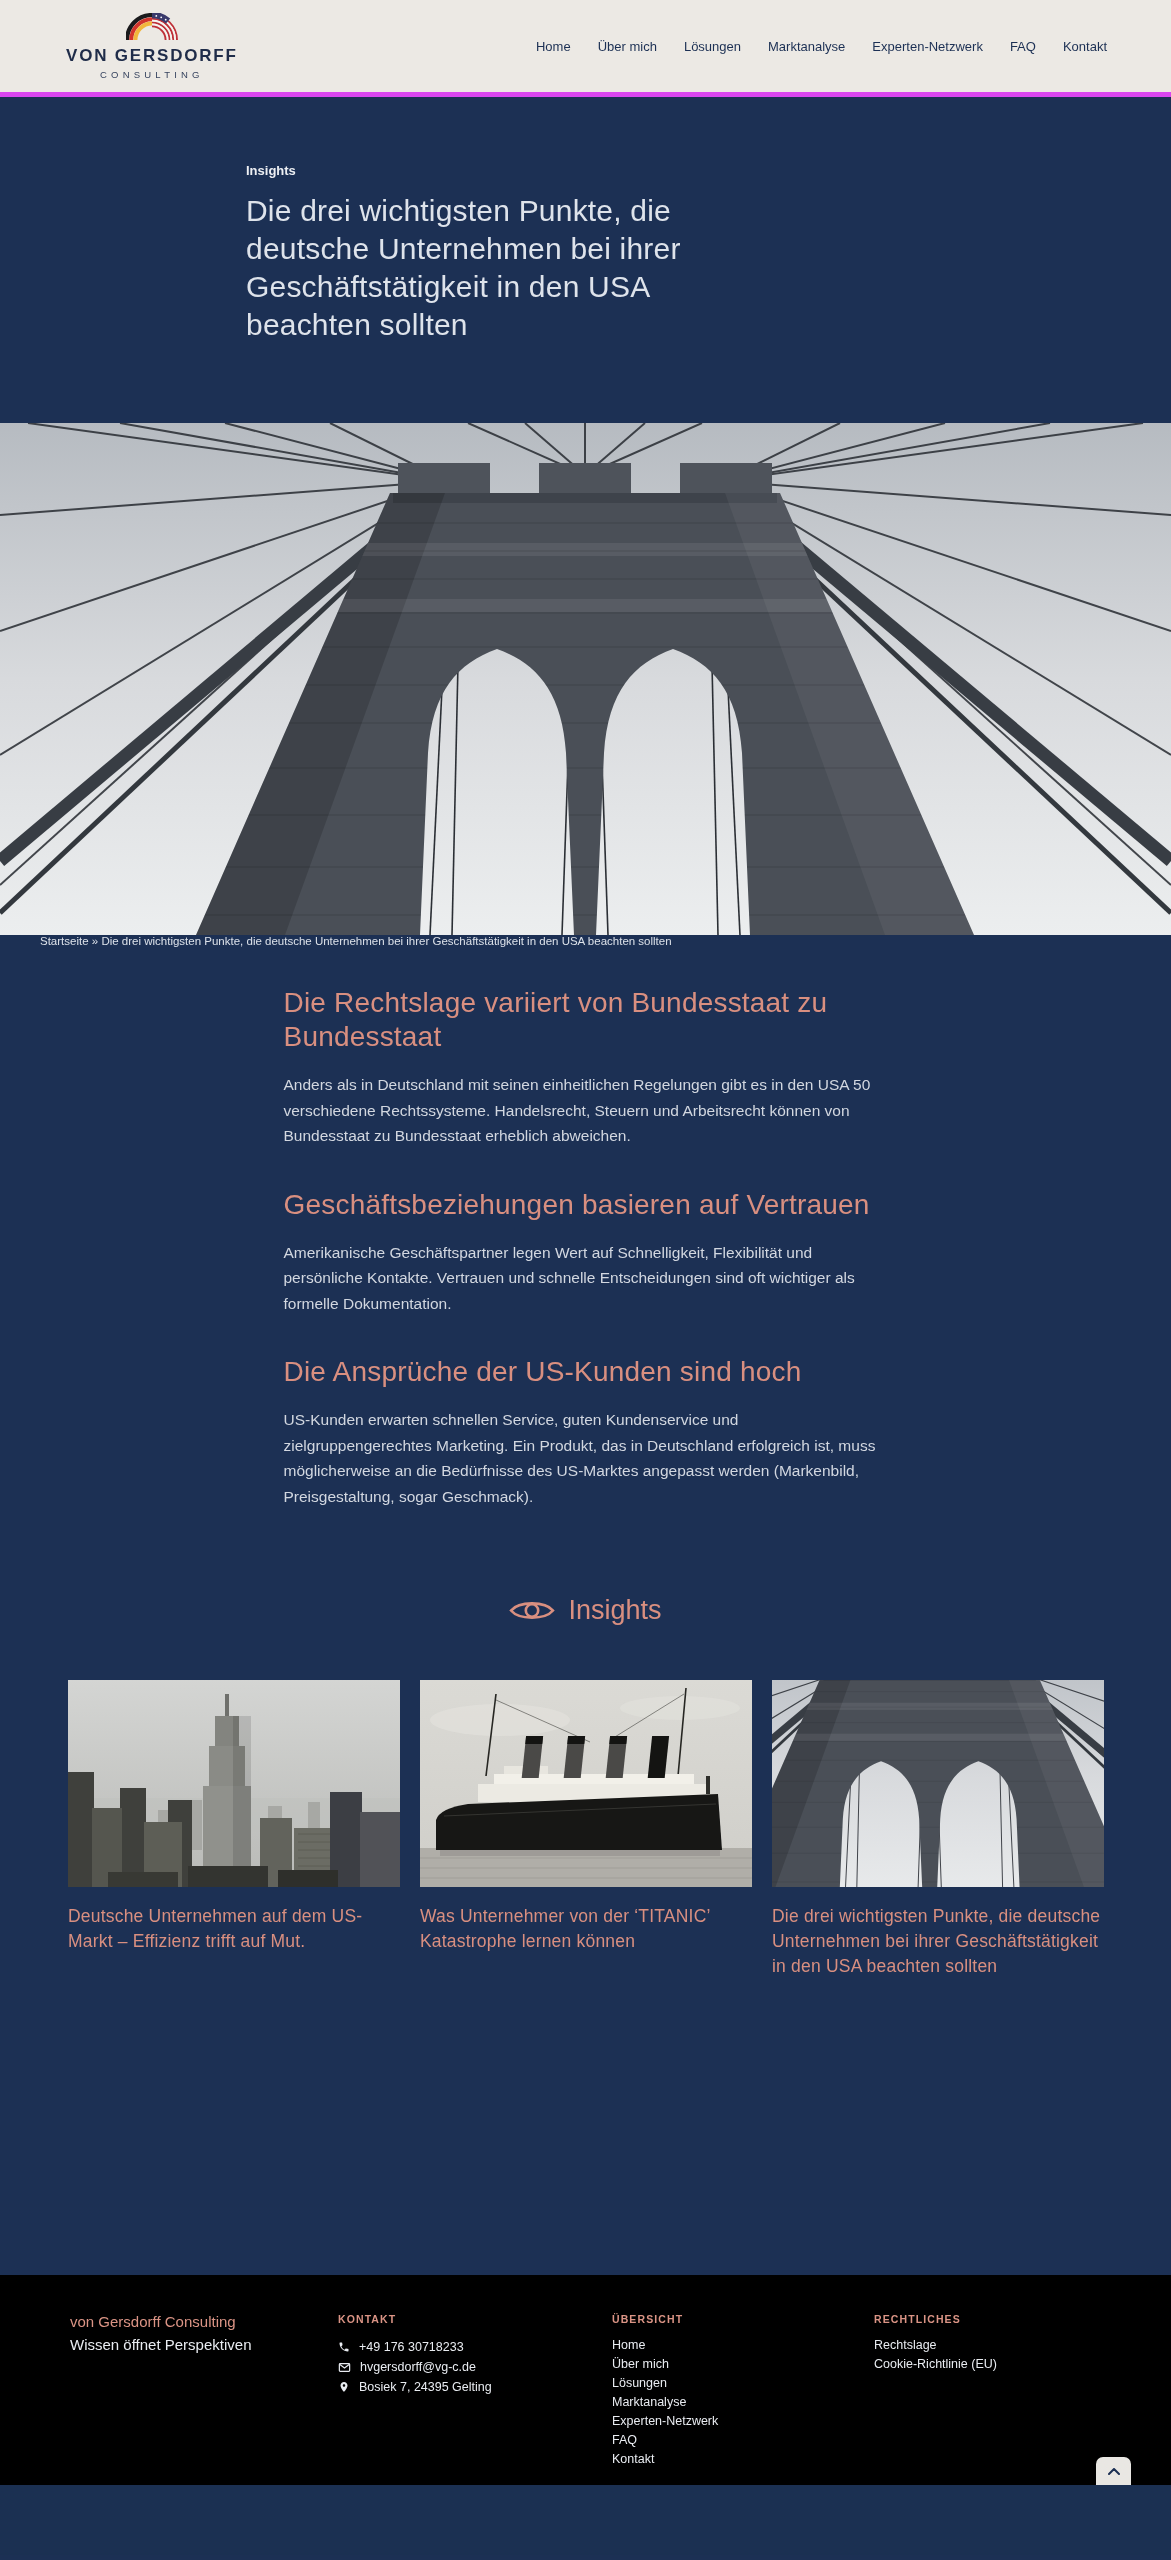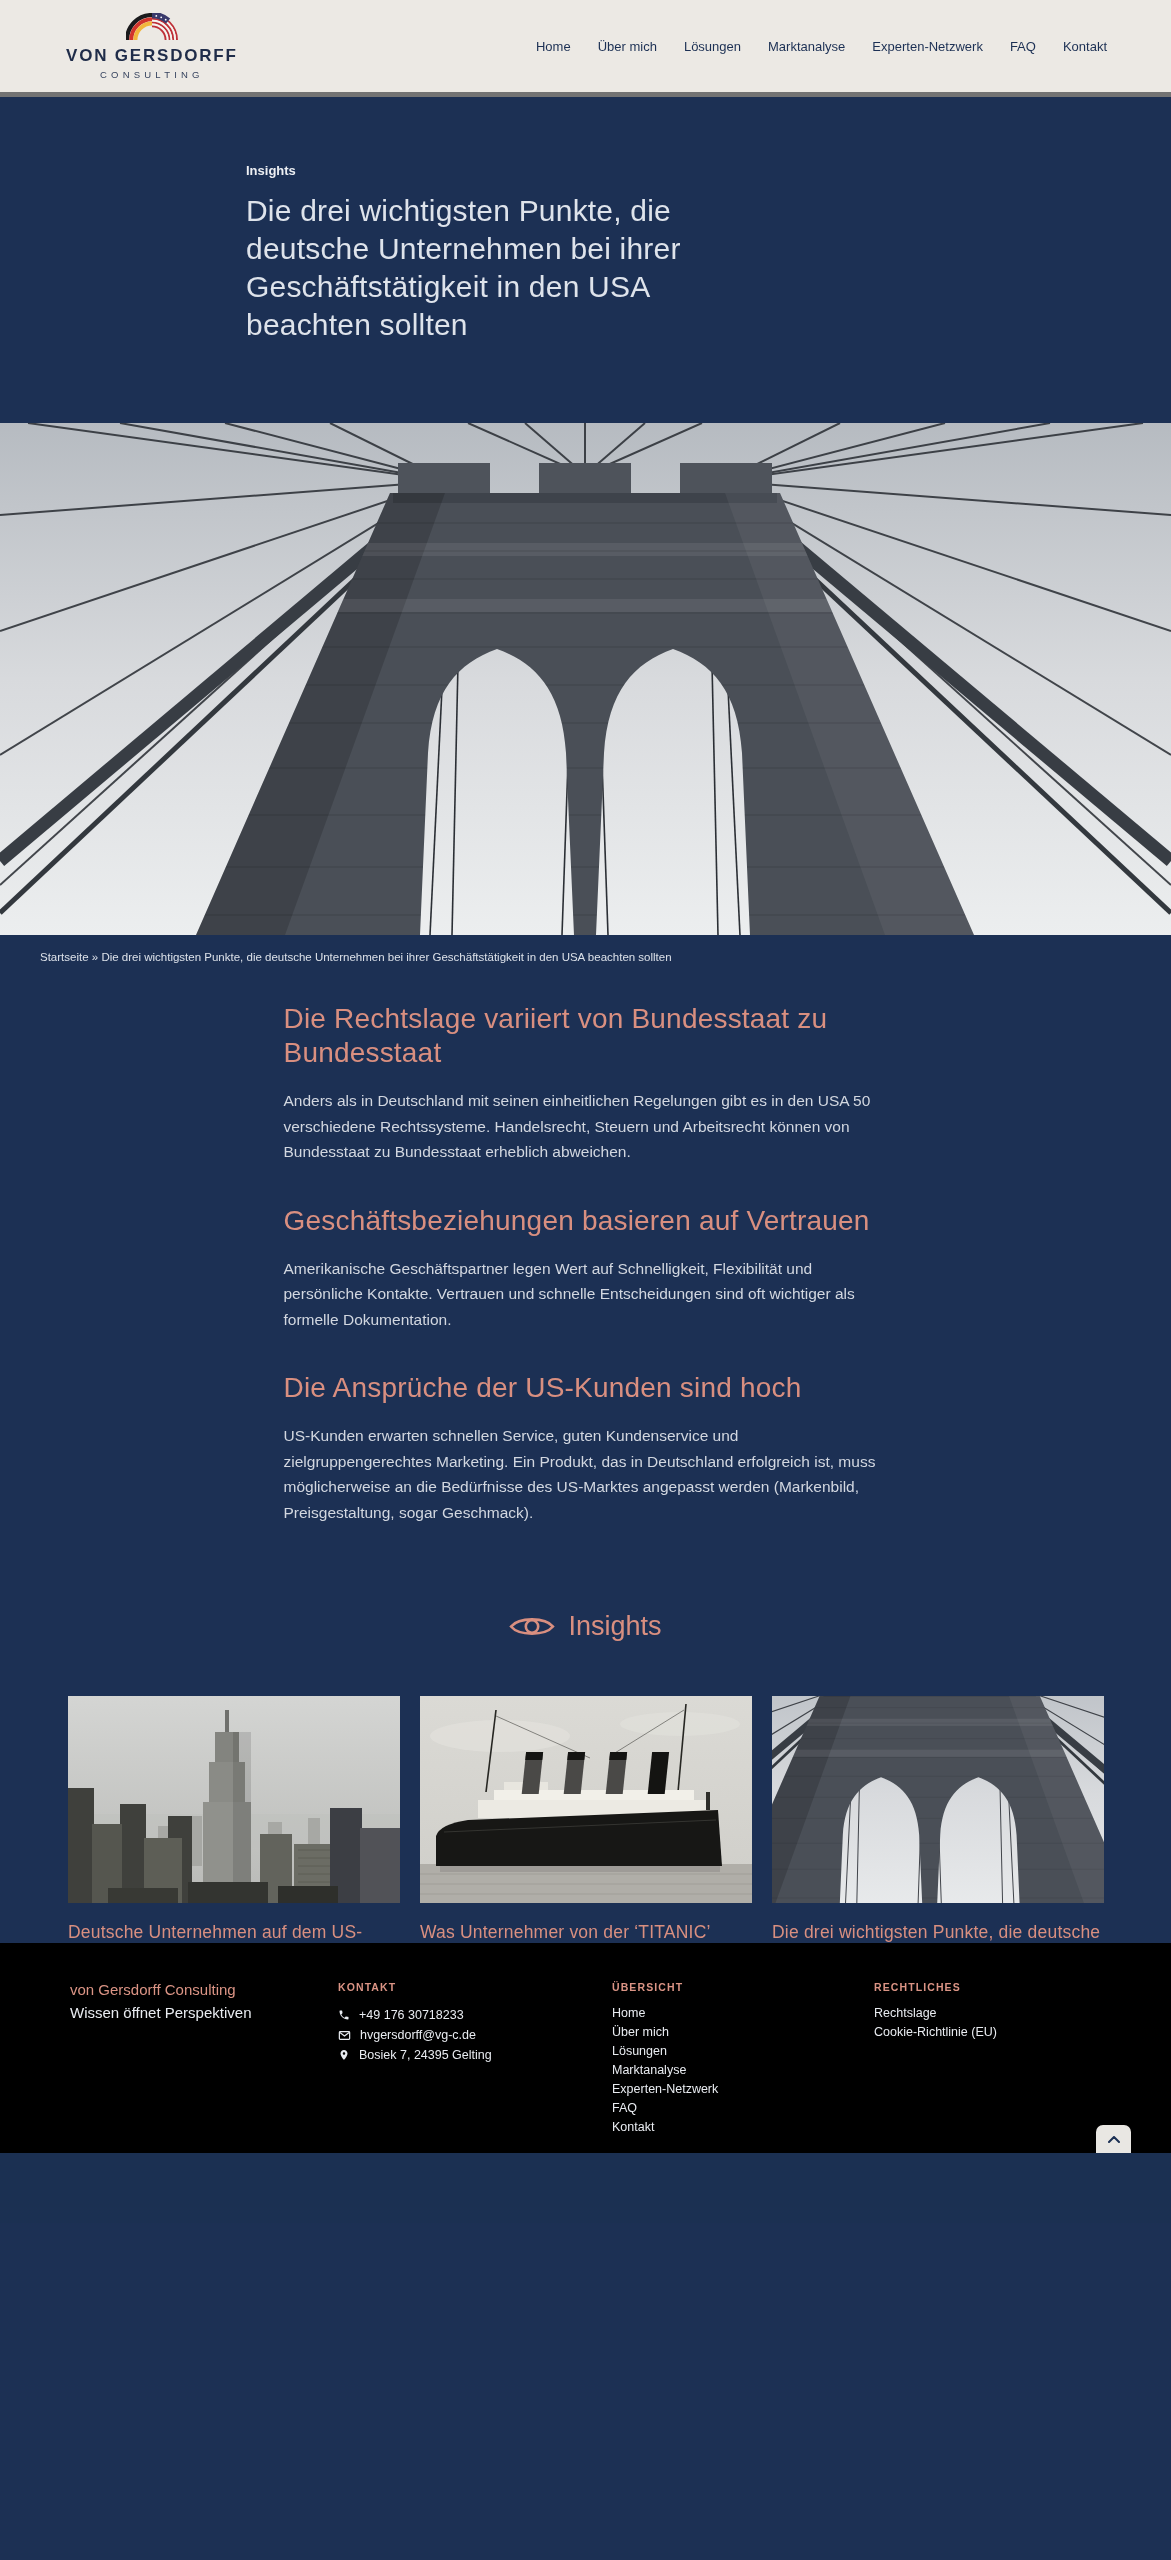--- a/index.html
+++ b/index.html
@@ -8,36 +8,36 @@
     height:2560px; overflow:hidden; position:relative;
     background:#1C3054;
     font-family:"Liberation Sans", sans-serif;
     -webkit-font-smoothing:antialiased;
   }
   
   .header {
     height:97px; background:#ECE9E4;
     display:flex; align-items:center; justify-content:space-between;
     padding:0 64px 0 66px;
-    border-bottom:5px solid #737373;
+    border-bottom:5px solid #d946ef;
   }
   .logo { display:flex; flex-direction:column; align-items:center; cursor:pointer; }
   .logo-name { font-size:17px; font-weight:700; letter-spacing:1.8px; color:#1F2C49; margin-top:4px; white-space:nowrap; }
   .logo-sub  { font-size:9.5px; font-weight:500; letter-spacing:4.2px; color:#37445F; margin-top:3px; }
   .nav { display:flex; align-items:center; gap:27px; }
   .nav-item { font-size:13px; font-weight:500; color:#1C3054; cursor:pointer; white-space:nowrap; }
   
   .hero { height:326px; background:#1C3054; padding:66px 0 0 246px; }
   .hero-eyebrow { font-size:13px; font-weight:700; color:#EDEFF3; }
   .hero-title { margin-top:14px; width:492px; font-size:30px; line-height:38px; font-weight:400; color:#DEE3EB; letter-spacing:0.2px; }
   
   .bridge-hero { height:512px; overflow:hidden; }
   .bridge-hero svg { display:block; }
   
-  .main { height:1008px; background:#1C3054; padding-top:16px; overflow:hidden; }
+  .main { height:1340px; background:#1C3054; overflow:hidden; }
   .breadcrumb { margin-left:40px; font-size:11.5px; color:#DCE1E9; }
   .breadcrumb .crumb-link { cursor:pointer; }
   .article { width:604px; margin:36px auto 0; }
   .intro { font-size:15.5px; line-height:25px; color:#D6DBE3; }
   .section-heading { margin-top:39px; font-size:28px; line-height:34px; font-weight:500; color:#D98F80; letter-spacing:0.2px; }
   .section-body { margin-top:18px; font-size:15.5px; line-height:25.5px; color:#D2D7E0; }
   .insights-header { margin-top:86px; display:flex; align-items:center; justify-content:center; gap:13px; }
   .insights-title { font-size:27px; font-weight:500; color:#D98F80; }
   .cards { margin:54px 68px 0; display:flex; gap:20px; }
   .card { width:332px; cursor:pointer; }

